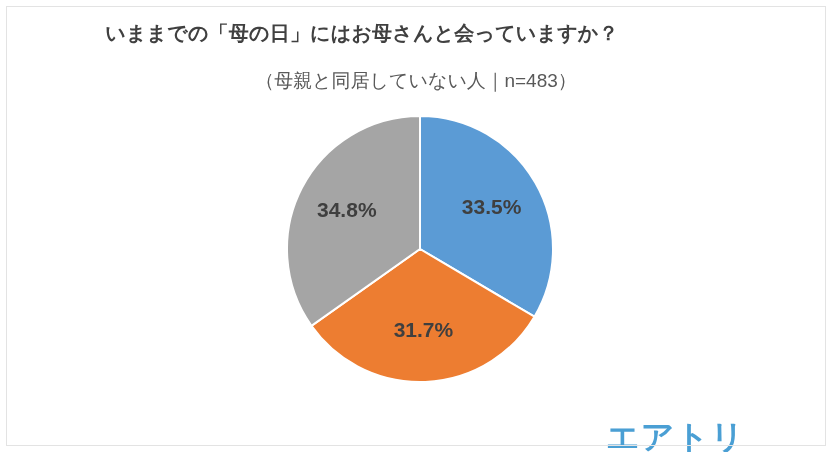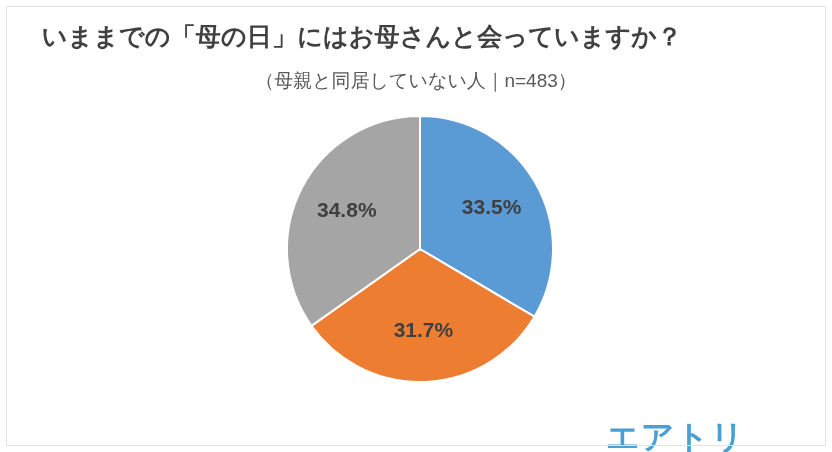--- a/index.html
+++ b/index.html
@@ -28,21 +28,21 @@
     bottom: 6px;
     border: 1px solid #e3e3e3;
     pointer-events: none;
   }
   .chart-title {
     position: absolute;
     left: 0;
     top: 20px;
     width: 724px;
     text-align: center;
-    font-size: 25px;
+    font-size: 20px;
     font-weight: bold;
     color: #404040;
     letter-spacing: 0.2px;
     white-space: nowrap;
   }
   .chart-subtitle {
     position: absolute;
     left: 0;
     top: 68px;
     width: 832px;

